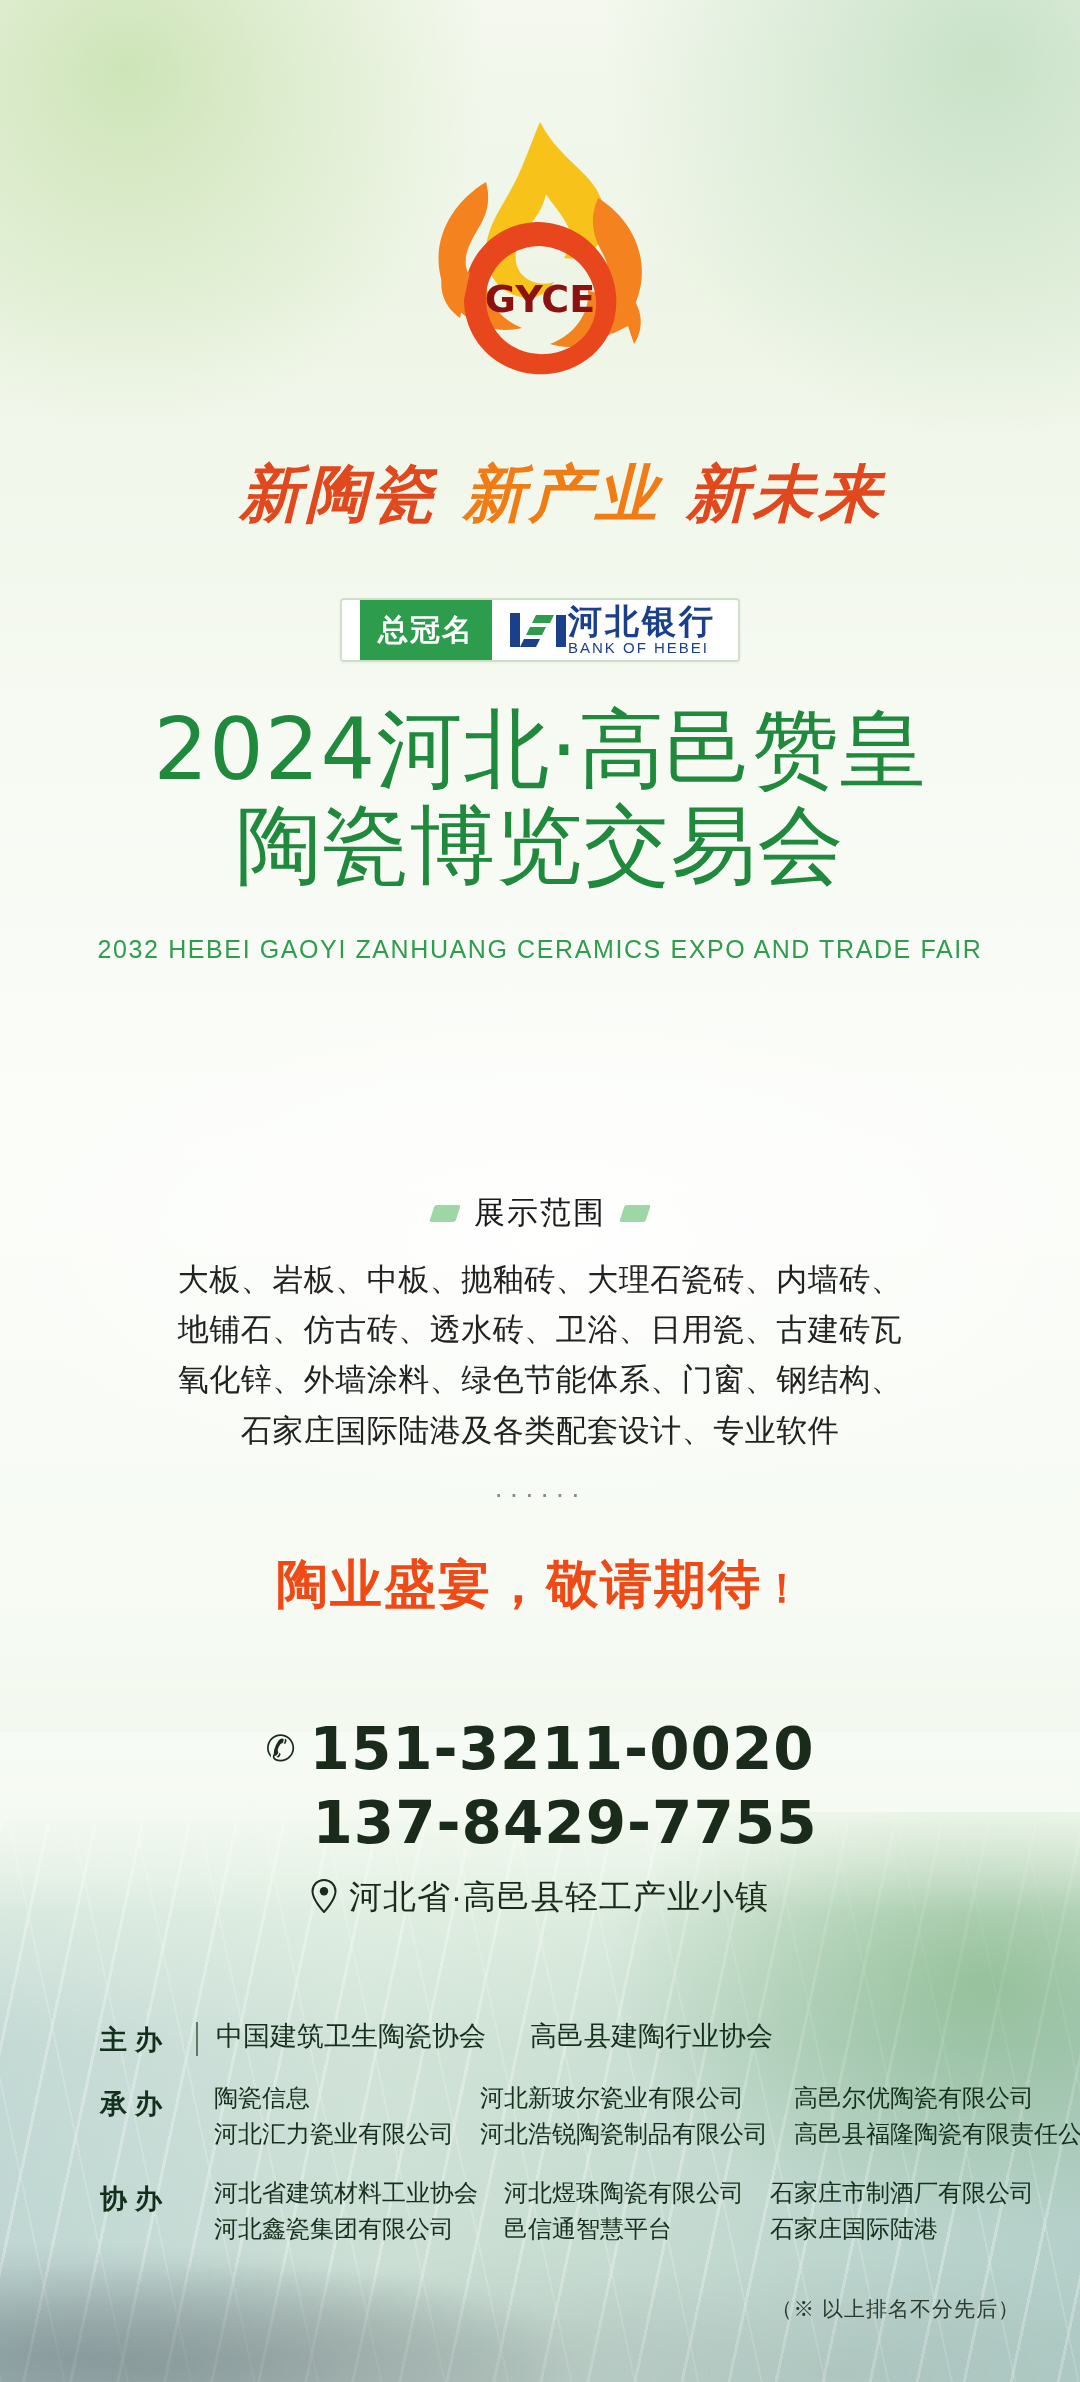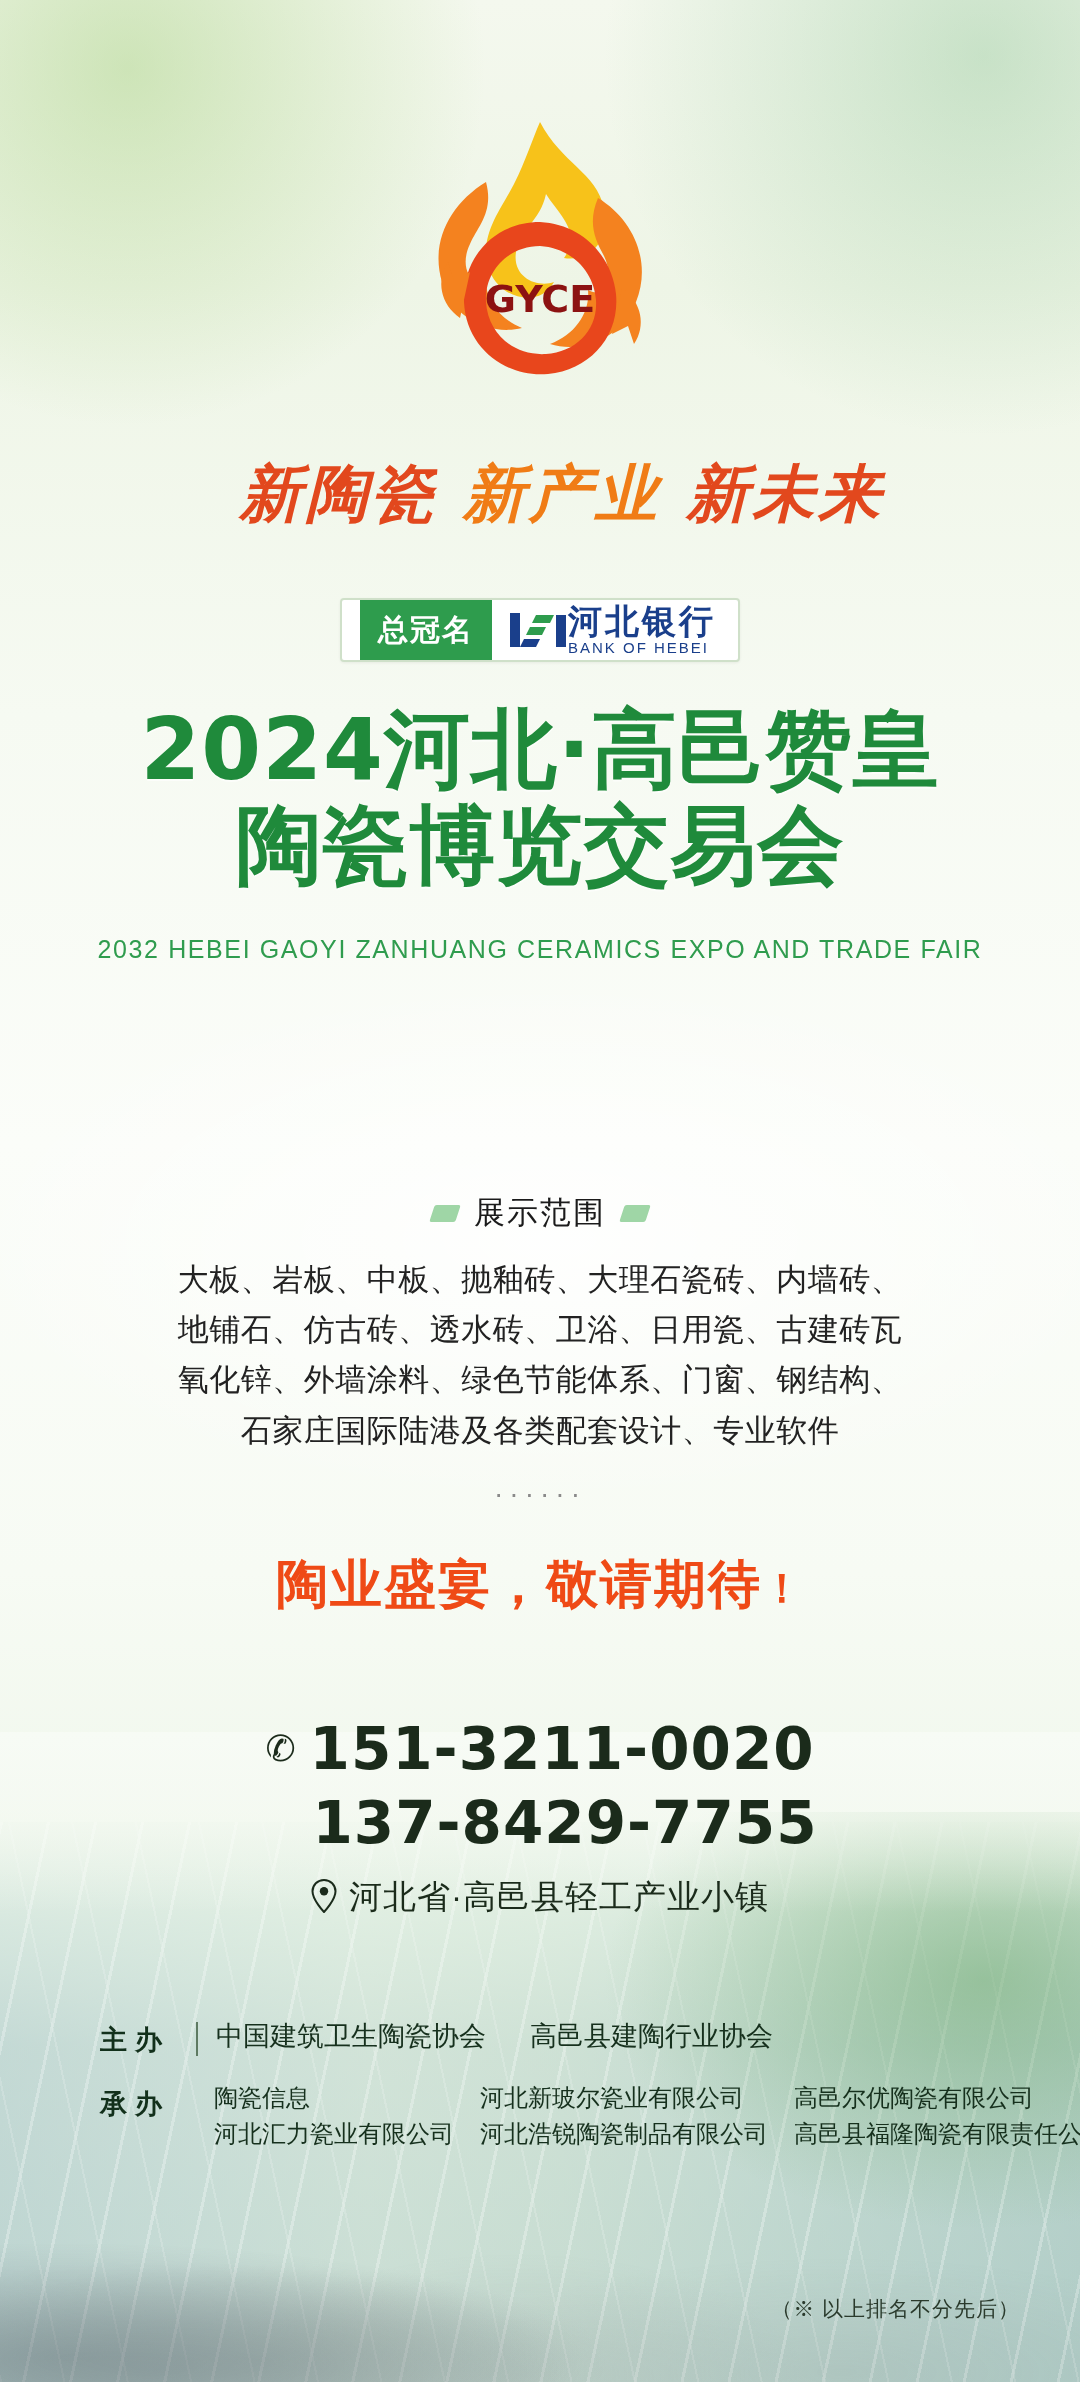--- a/index.html
+++ b/index.html
@@ -162,21 +162,21 @@
   }
 
   
   .title-main {
     position: absolute;
     top: 700px;
     left: 0; right: 0;
     text-align: center;
     color: #1f8a3b;
     font-family: "DejaVu Sans", sans-serif;
-    font-weight: bold;
+    font-weight: normal;
     font-size: 86px;
     line-height: 1.16;
     letter-spacing: 1px;
     text-shadow: 0 2px 0 rgba(255,255,255,0.6);
   }
   .title-line2 { margin-top: -4px; }
   .title-en {
     position: absolute;
     top: 935px;
     left: 0; right: 0;
@@ -485,19 +485,37 @@
             <div class="org-item">河北新玻尔瓷业有限公司</div>
             <div class="org-item">河北浩锐陶瓷制品有限公司</div>
           </div>
           <div class="org-col">
             <div class="org-item">高邑尔优陶瓷有限公司</div>
             <div class="org-item">高邑县福隆陶瓷有限责任公司</div>
           </div>
         </div>
       </div>
 
+      <div class="org-row">
+        <div class="org-label">协办</div>
+        <div class="org-sep"></div>
+        <div class="org-cols">
+          <div class="org-col">
+            <div class="org-item">河北省建筑材料工业协会</div>
+            <div class="org-item">河北鑫瓷集团有限公司</div>
+          </div>
+          <div class="org-col">
+            <div class="org-item">河北煜珠陶瓷有限公司</div>
+            <div class="org-item">邑信通智慧平台</div>
+          </div>
+          <div class="org-col">
+            <div class="org-item">石家庄市制酒厂有限公司</div>
+            <div class="org-item">石家庄国际陆港</div>
+          </div>
+        </div>
+      </div>
 
     </div>
 
     <div class="footnote">（※ 以上排名不分先后）</div>
 
   </div>
 </div>
 
 </body></html>

